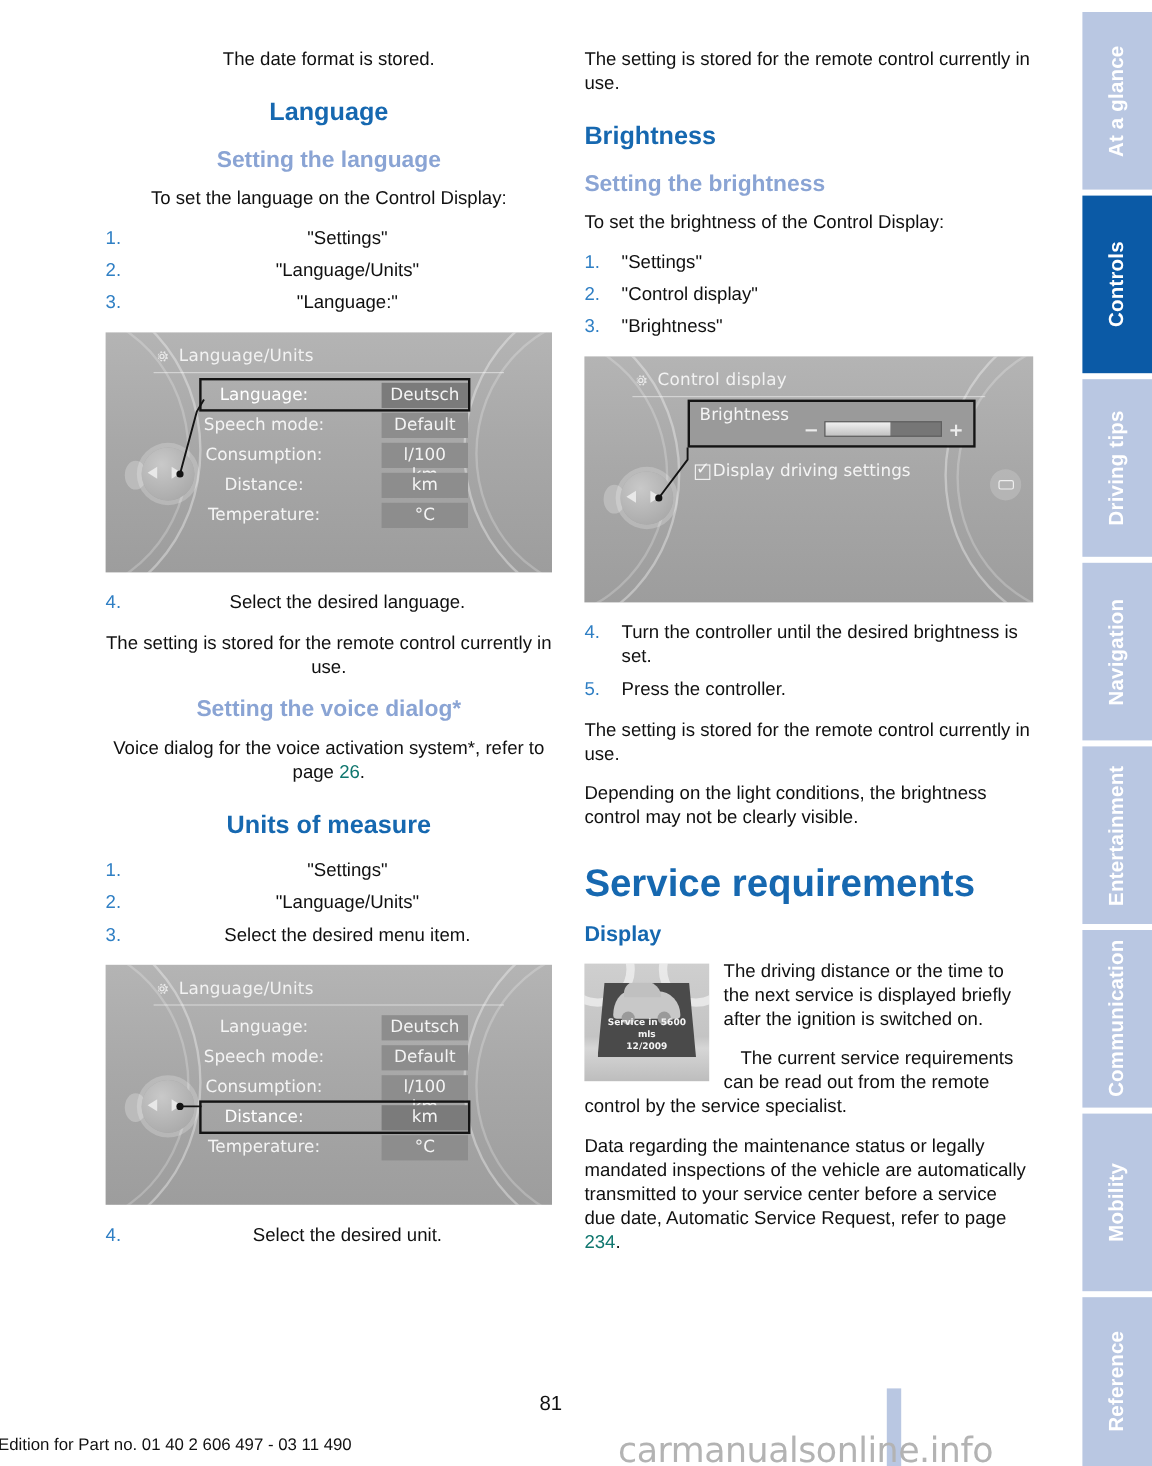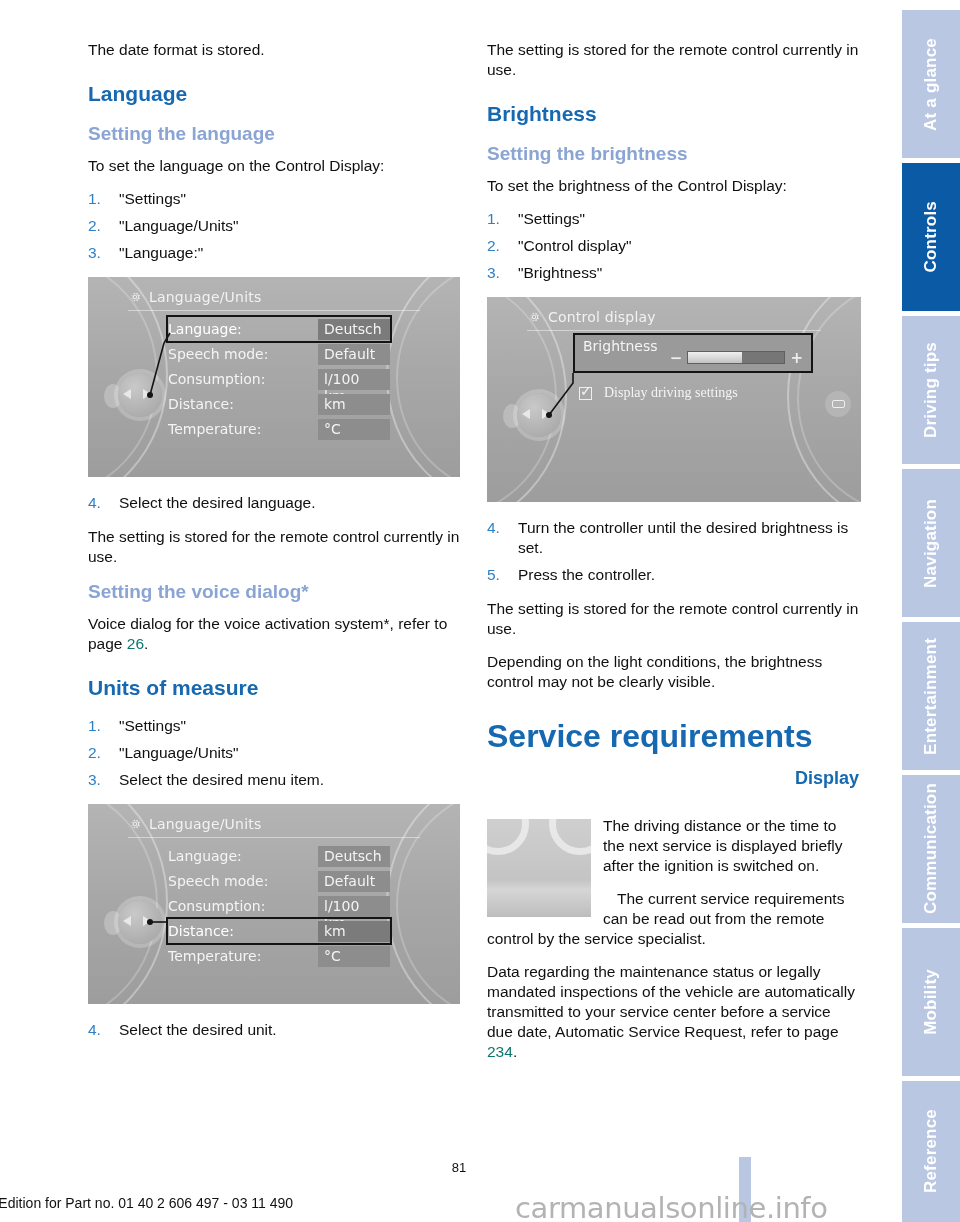--- a/index.html
+++ b/index.html
@@ -29,42 +29,42 @@
     font-size: 17px;
     letter-spacing: 0.2px;
     white-space: nowrap;
   }
   .tab.active .tab-label { color: #ffffff; }
 
   
   .col {
     position: absolute; top: 40px; width: 372px;
   }
-  .col-left  { left: 88px; }
+  .col-left  { left: 88px; text-align: center; }
   .col-right { left: 487px; }
 
   p.body {
     font-size: 15.5px; line-height: 20px; color: #101010;
     margin-bottom: 13px;
   }
 
   h2.h-blue {
     font-size: 21px; font-weight: bold; color: #1668b0;
     margin-top: 22px; margin-bottom: 16px; line-height: 24px;
   }
   h2.h-blue.big {
     font-size: 32px; margin-top: 32px; margin-bottom: 19px;
   }
   h3.h-lightblue {
     font-size: 19px; font-weight: bold; color: #8aa4d4;
     margin-top: 6px; margin-bottom: 11px; line-height: 23px;
   }
   h3.h-darkblue {
     font-size: 18px; font-weight: bold; color: #1668b0;
-    margin-top: 4px; margin-bottom: 27px; line-height: 22px; text-align: right;
+    margin-top: 4px; margin-bottom: 11px; line-height: 22px;
   }
 
   ol.steps { list-style: none; margin: 0 0 14px 0; }
   ol.steps li {
     position: relative;
     font-size: 15.5px; line-height: 20px; color: #101010;
     padding-left: 31px; margin-bottom: 7px;
   }
   ol.steps li .num {
     position: absolute; left: 0; top: 0;
@@ -161,21 +161,21 @@
   .idrive .slider .track {
     width: 98px; height: 13px; background: #767676; border: 1px solid #5f5f5f;
     position: relative;
   }
   .idrive .slider .fill {
     position: absolute; left: 0; top: 0; bottom: 0; width: 56%;
     background: linear-gradient(180deg,#f0f0f0,#c2c2c2);
   }
   .idrive .chkrow {
     position: absolute; left: 92px; top: 88px;
-    display: flex; align-items: center; gap: 12px; font-family: Liberation Serif, serif;
+    display: flex; align-items: center; gap: 2px;
   }
   .idrive .chkrow .cb {
     width: 13px; height: 13px; border: 1.5px solid #efefef;
     position: relative;
   }
   .idrive .chkrow .cb::after {
     content: "✓"; position: absolute; left: 0px; top: -5px;
     color: #f5f5f5; font-size: 14px;
   }
   .idrive .chkrow .ctext { color: #f4f4f4; font-size: 14px; }
@@ -219,21 +219,21 @@
   .svc-fig .car .w.b { right: 14%; }
   .svc-fig .stxt {
     position: absolute; left: 0; right: 0; bottom: 4px; text-align: center;
     color: #f3f3f3; font-size: 7.5px; font-weight: bold; line-height: 10px;
     font-family: "DejaVu Sans", sans-serif;
   }
 
   
   .pagenum {
     position: absolute; left: 0; right: 0; top: 1160px;
-    text-align: center; font-size: 13px; color: #111;
+    text-align: center; font-size: 17px; color: #111;
   }
   .pagenum-inner { display:inline-block; margin-left: -42px; }
   .edition {
     position: absolute; left: 0; right: 0; top: 1195px;
     text-align: left; font-size: 14px; color: #111;
   }
   .edition-inner { display:inline-block; margin-left: -46px; }
   .watermark {
     position: absolute; left: 515px; top: 1191px;
     font-size: 29px; color: #b3b3b3; letter-spacing: -0.4px;
@@ -511,20 +511,30 @@
     <p class="body">Depending on the light conditions, the brightness control may not be clearly visible.</p>
 
     <h2 class="h-blue big">Service requirements</h2>
 
     <h3 class="h-darkblue">Display</h3>
 
     <div class="clearfix">
       <div class="svc-fig">
         <div class="dialL"></div>
         <div class="dialR"></div>
+        <div class="panel">
+          <div class="car">
+            <span class="w a"></span>
+            <span class="w b"></span>
+          </div>
+          <div class="stxt">
+            <div>Service in 5600 mls</div>
+            <div>12/2009</div>
+          </div>
+        </div>
       </div>
 
       <p class="body">The driving distance or the time to the next service is displayed briefly after the ignition is switched on.</p>
       <p class="body" style="text-indent:14px;">The current service requirements can be read out from the remote control by the service specialist.</p>
     </div>
 
     <p class="body"><span>Data regarding the maintenance status or legally mandated inspections of the vehicle are automatically transmitted to your service center before a service due date, Automatic Service Request, refer to page </span><span class="pref">234</span><span>.</span></p>
   </div>
 
   <div class="tab-rail">

